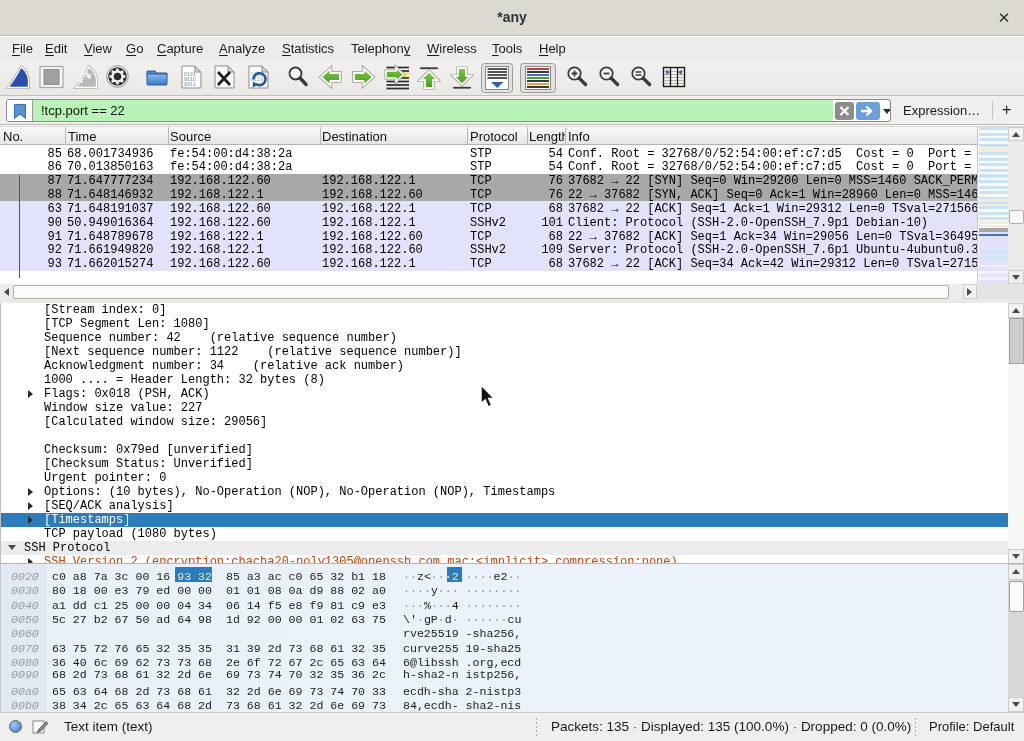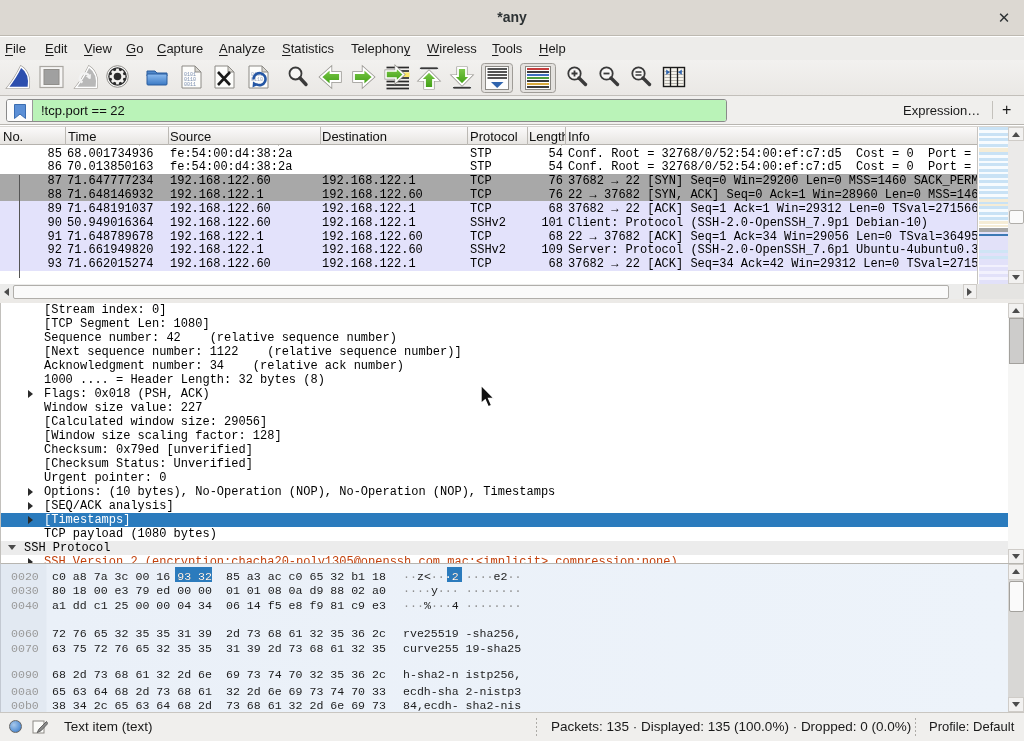--- a/index.html
+++ b/index.html
@@ -16,21 +16,21 @@
 #menubar { left:0; top:37px; width:1024px; height:23px; background:#edecea; font-size:13px; color:#1a1a1a; }
 #menubar span { position:absolute; top:4px; }
 #menubar u { text-decoration:underline; text-underline-offset:2px; }
 
 
 #toolbar { left:0; top:60px; width:1024px; height:36px; background:linear-gradient(#f2f1ef,#eae8e5); border-bottom:1px solid #c2bfba; }
 .tbsep { position:absolute; top:66px; width:1px; height:20px; background:#c4c1bc; }
 
 
 #filterbar { left:0; top:96px; width:1024px; height:29px; background:#f0efed; border-bottom:1px solid #b8b5b0; }
-#ffield { position:absolute; left:6px; top:3px; width:721px; height:23px; border:1px solid #8a8a8a; border-radius:3px; background:#ffffff; overflow:hidden; }
+#ffield { position:absolute; left:6px; top:3px; width:885px; height:23px; border:1px solid #8a8a8a; border-radius:3px; background:#ffffff; overflow:hidden; }
 #fbook { position:absolute; left:0; top:0; width:26px; height:23px; background:#fcfcfc; border-right:1px solid #9a9a9a; }
 #ftext { position:absolute; left:34px; top:3px; font-size:13px; color:#111; }
 #fx { position:absolute; left:828px; top:2px; width:19px; height:18px; background:#8c8c8c; border-radius:3px; color:#fff; }
 #fgo { position:absolute; left:849px; top:2px; width:24px; height:18px; background:#6a9fd8; border-radius:3px; }
 #fexpr { position:absolute; left:903px; top:7px; font-size:13px; color:#1a1a1a; }
 #fplus { position:absolute; left:1002px; top:5px; font-size:16px; color:#1a1a1a; }
 
 
 #plheader { left:0; top:126px; width:1024px; height:19px; background:linear-gradient(#fbfafa,#e7e5e2); border-top:1px solid #d8d6d2; border-bottom:1px solid #b5b2ad; font-size:13px; color:#111; }
 #plheader .h { position:absolute; top:2px; }
@@ -50,37 +50,37 @@
 
 
 #details { left:0; top:303px; width:1008px; height:261px; background:#ffffff; overflow:hidden; font-size:12px; font-family:"Liberation Mono", monospace; color:#000; }
 .dline { position:absolute; left:44px; white-space:pre; }
 .tri-r { position:absolute; width:0; height:0; border-left:5px solid #4a4a4a; border-top:4px solid transparent; border-bottom:4px solid transparent; }
 .tri-d { position:absolute; width:0; height:0; border-top:5px solid #4a4a4a; border-left:4px solid transparent; border-right:4px solid transparent; }
 
 
 #hexpane { left:0; top:564px; width:1008px; height:148px; background:linear-gradient(90deg,#e2e9f2 0px,#e2e9f2 46px,#eaf0f8 47px,#edf3fa 100%); overflow:hidden; font-size:11.6px; font-family:"Liberation Mono", monospace; }
 .hrow { position:absolute; left:0; width:1008px; height:14.4px; }
-.hrow .off { position:absolute; left:11px; color:#9a9a9a; white-space:pre; }
+.hrow .off { position:absolute; left:11px; color:#9a9a9a; white-space:pre;font-style:italic; }
 .hrow .hx { position:absolute; left:52px; color:#1c1c1c; white-space:pre; }
 .hrow .as { position:absolute; left:403px; color:#1c1c1c; white-space:pre; }
 
 
 #statusbar { left:0; top:712px; width:1024px; height:29px; background:#f0efed; border-top:1px solid #c9c6c1; font-size:13px; color:#1a1a1a; }
 </style>
 </head>
 <body>
 
 <div class="abs" id="titlebar">
   <div class="title">*any</div>
   <div class="close">✕</div>
 </div>
 
 <div class="abs" id="menubar">
-  <span style="left:5px"><u>F</u>ile</span>
+  <span style="left:12px"><u>F</u>ile</span>
   <span style="left:45px"><u>E</u>dit</span>
   <span style="left:84px"><u>V</u>iew</span>
   <span style="left:126px"><u>G</u>o</span>
   <span style="left:157px"><u>C</u>apture</span>
   <span style="left:219px"><u>A</u>nalyze</span>
   <span style="left:282px"><u>S</u>tatistics</span>
   <span style="left:351px">Telephon<u>y</u></span>
   <span style="left:427px"><u>W</u>ireless</span>
   <span style="left:492px"><u>T</u>ools</span>
   <span style="left:539px"><u>H</u>elp</span>
@@ -340,21 +340,21 @@
     <div class="prow" style="top:41.55px; background:#a8a8a8; color:#000000">
       <div class="c-no">88</div>
       <div class="c-t">71.648146932</div>
       <div class="c-s">192.168.122.1</div>
       <div class="c-d">192.168.122.60</div>
       <div class="c-p">TCP</div>
       <div class="c-l">76</div>
       <div class="c-i">22 → 37682 [SYN, ACK] Seq=0 Ack=1 Win=28960 Len=0 MSS=146</div>
     </div>
     <div class="prow" style="top:55.40px; background:#e3e2fb; color:#000000">
-      <div class="c-no">89</div>
+      <div class="c-no">63</div>
       <div class="c-t">71.648191037</div>
       <div class="c-s">192.168.122.60</div>
       <div class="c-d">192.168.122.1</div>
       <div class="c-p">TCP</div>
       <div class="c-l">68</div>
       <div class="c-i">37682 → 22 [ACK] Seq=1 Ack=1 Win=29312 Len=0 TSval=271566</div>
     </div>
     <div class="prow" style="top:69.25px; background:#e3e2fb; color:#000000">
       <div class="c-no">90</div>
       <div class="c-t">50.949016364</div>
@@ -444,21 +444,20 @@
     <div class="dline" style="left:44px; top:0px; color:#000000">[Stream index: 0]</div>
     <div class="dline" style="left:44px; top:14px; color:#000000">[TCP Segment Len: 1080]</div>
     <div class="dline" style="left:44px; top:28px; color:#000000">Sequence number: 42    (relative sequence number)</div>
     <div class="dline" style="left:44px; top:42px; color:#000000">[Next sequence number: 1122    (relative sequence number)]</div>
     <div class="dline" style="left:44px; top:56px; color:#000000">Acknowledgment number: 34    (relative ack number)</div>
     <div class="dline" style="left:44px; top:70px; color:#000000">1000 .... = Header Length: 32 bytes (8)</div>
     <div class="dline" style="left:44px; top:84px; color:#000000">Flags: 0x018 (PSH, ACK)</div>
     <div class="tri-r" style="left:28px; top:87px; border-left-color:#2a2a2a;"></div>
     <div class="dline" style="left:44px; top:98px; color:#000000">Window size value: 227</div>
     <div class="dline" style="left:44px; top:112px; color:#000000">[Calculated window size: 29056]</div>
-    <div class="dline" style="left:44px; top:126px; color:#000000">[Window size scaling factor: 128]</div>
     <div class="dline" style="left:44px; top:140px; color:#000000">Checksum: 0x79ed [unverified]</div>
     <div class="dline" style="left:44px; top:154px; color:#000000">[Checksum Status: Unverified]</div>
     <div class="dline" style="left:44px; top:168px; color:#000000">Urgent pointer: 0</div>
     <div class="dline" style="left:44px; top:182px; color:#000000">Options: (10 bytes), No-Operation (NOP), No-Operation (NOP), Timestamps</div>
     <div class="tri-r" style="left:28px; top:185px; border-left-color:#2a2a2a;"></div>
     <div class="dline" style="left:44px; top:196px; color:#000000">[SEQ/ACK analysis]</div>
     <div class="tri-r" style="left:28px; top:199px; border-left-color:#2a2a2a;"></div>
     <div class="abs" style="left:0; top:210px; width:1008px; height:14px; background:#2b7bbd;"></div>
     <div class="dline" style="left:44px; top:210px; color:#ffffff">[Timestamps]</div>
     <div class="tri-r" style="left:28px; top:213px; border-left-color:#2a2a2a;"></div>
@@ -492,29 +491,38 @@
     <div class="hrow" style="top:20.37px">
       <div class="off">0030</div>
       <div class="hx">80 18 00 e3 79 ed 00 00  01 01 08 0a d9 88 02 a0</div>
       <div class="as"><span style="color:#909090">·</span><span style="color:#909090">·</span><span style="color:#909090">·</span><span style="color:#909090">·</span>y<span style="color:#909090">·</span><span style="color:#909090">·</span><span style="color:#909090">·</span> <span style="color:#909090">·</span><span style="color:#909090">·</span><span style="color:#909090">·</span><span style="color:#909090">·</span><span style="color:#909090">·</span><span style="color:#909090">·</span><span style="color:#909090">·</span><span style="color:#909090">·</span></div>
     </div>
     <div class="hrow" style="top:34.74px">
       <div class="off">0040</div>
       <div class="hx">a1 dd c1 25 00 00 04 34  06 14 f5 e8 f9 81 c9 e3</div>
       <div class="as"><span style="color:#909090">·</span><span style="color:#909090">·</span><span style="color:#909090">·</span>%<span style="color:#909090">·</span><span style="color:#909090">·</span><span style="color:#909090">·</span>4 <span style="color:#909090">·</span><span style="color:#909090">·</span><span style="color:#909090">·</span><span style="color:#909090">·</span><span style="color:#909090">·</span><span style="color:#909090">·</span><span style="color:#909090">·</span><span style="color:#909090">·</span></div>
     </div>
+    <div class="hrow" style="top:49.11px">
+      <div class="off">0050</div>
+      <div class="hx">5c 27 b2 67 50 ad 64 98  1d 92 00 00 01 02 63 75</div>
+      <div class="as">\'<span style="color:#909090">·</span>gP<span style="color:#909090">·</span>d<span style="color:#909090">·</span> <span style="color:#909090">·</span><span style="color:#909090">·</span><span style="color:#909090">·</span><span style="color:#909090">·</span><span style="color:#909090">·</span><span style="color:#909090">·</span>cu</div>
+    </div>
     <div class="hrow" style="top:63.48px">
       <div class="off">0060</div>
-      <div class="hx">72 76 65 32 35 35 31 39  2d 73 68 61 32 35 36 2c</div>
       <div class="as">rve25519 -sha256,</div>
     </div>
     <div class="hrow" style="top:77.85px">
       <div class="off">0070</div>
       <div class="hx">63 75 72 76 65 32 35 35  31 39 2d 73 68 61 32 35</div>
       <div class="as">curve255 19-sha25</div>
+    </div>
+    <div class="hrow" style="top:92.22px">
+      <div class="off">0080</div>
+      <div class="hx">36 40 6c 69 62 73 73 68  2e 6f 72 67 2c 65 63 64</div>
+      <div class="as">6@libssh .org,ecd</div>
     </div>
     <div class="hrow" style="top:104px">
       <div class="off">0090</div>
       <div class="hx">68 2d 73 68 61 32 2d 6e  69 73 74 70 32 35 36 2c</div>
       <div class="as">h-sha2-n istp256,</div>
     </div>
     <div class="hrow" style="top:120.96px">
       <div class="off">00a0</div>
       <div class="hx">65 63 64 68 2d 73 68 61  32 2d 6e 69 73 74 70 33</div>
       <div class="as">ecdh-sha 2-nistp3</div>

